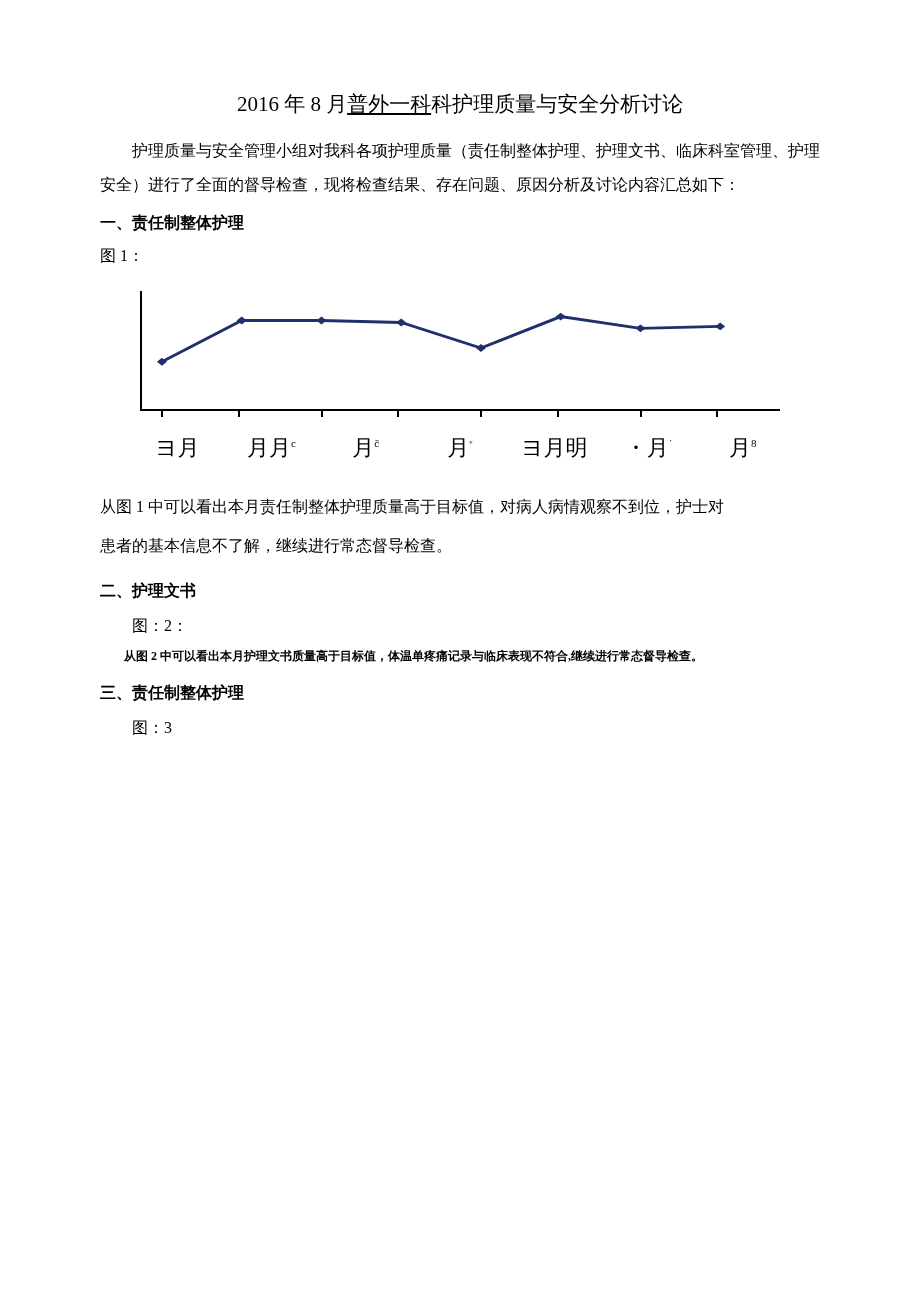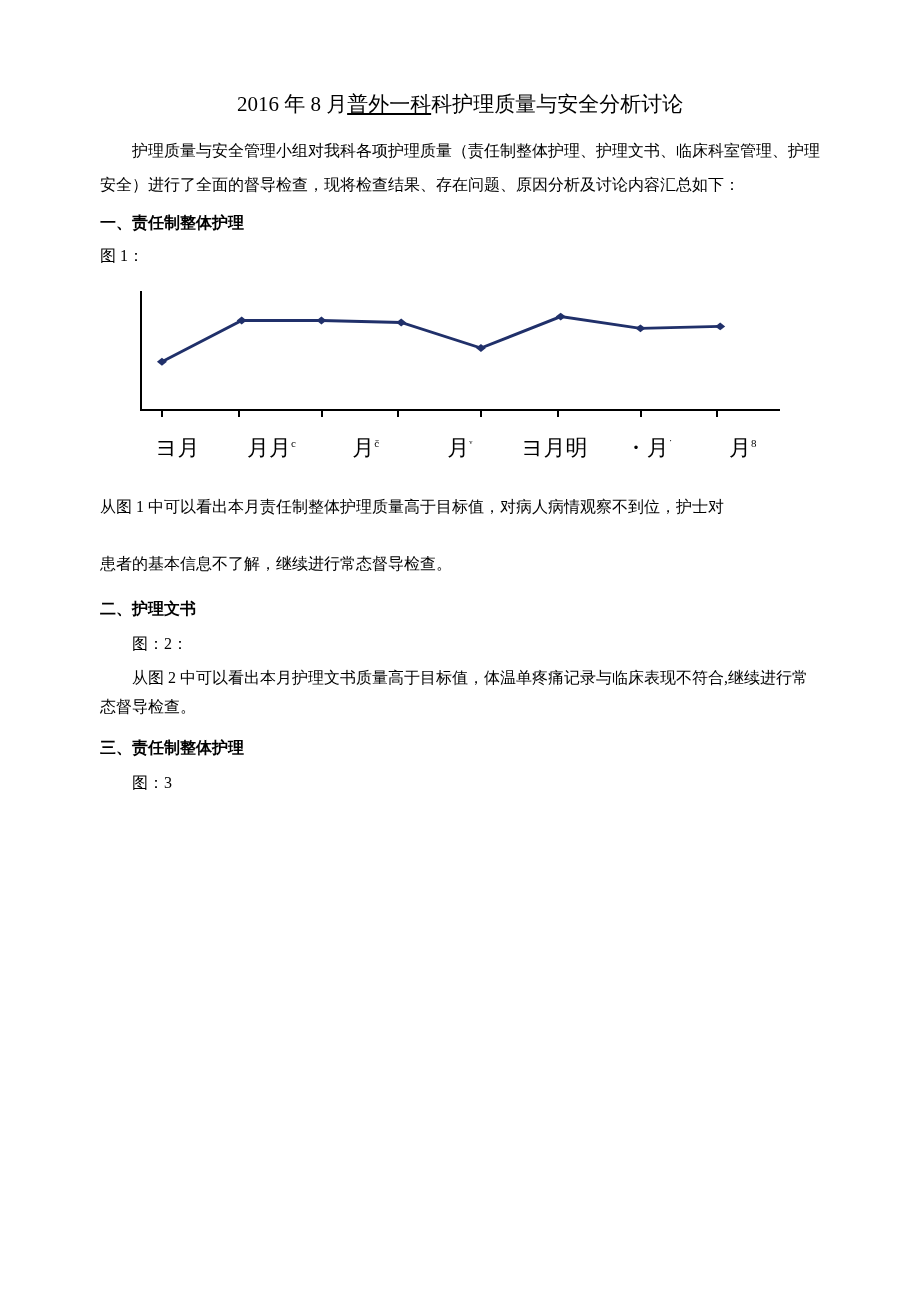--- a/index.html
+++ b/index.html
@@ -82,24 +82,25 @@
       margin: 12px auto;
     }
     .x-labels span { flex: 1; text-align: center; white-space: nowrap; }
     .x-sup { font-size: 11px; vertical-align: super; }
     .body-para {
       font-size: 16px;
       line-height: 2.05;
       margin-top: 28px;
     }
     .body-para-indent {
-      font-size: 16px;
+      font-size: 12px;
       line-height: 1.85;
       text-indent: 2em;
       margin-top: 4px;
+      font-weight: bold;
     }
   </style>
 </head>
 <body>
 
 <div class="title">
   <span>2016 年 8 月</span><span class="underline">普外一科</span><span>科护理质量与安全分析讨论</span>
 </div>
 
 <p class="intro">护理质量与安全管理小组对我科各项护理质量（责任制整体护理、护理文书、临床科室管理、护理安全）进行了全面的督导检查，现将检查结果、存在问题、原因分析及讨论内容汇总如下：</p>
@@ -136,20 +137,20 @@
     <span><span>月月</span><span class="x-sup">c</span></span>
     <span><span>月</span><span class="x-sup">č</span></span>
     <span><span>月</span><span class="x-sup">ᵛ</span></span>
     <span><span>ヨ月明</span><span class="x-sup"></span></span>
     <span><span>・月</span><span class="x-sup">˙</span></span>
     <span><span>月</span><span class="x-sup">8</span></span>
   </div>
 </div>
 
 <p class="body-para">从图 1 中可以看出本月责任制整体护理质量高于目标值，对病人病情观察不到位，护士对</p>
-<p class="body-para" style="margin-top:24px">患者的基本信息不了解，继续进行常态督导检查。</p>
+<p class="body-para" style="margin-top:6px">患者的基本信息不了解，继续进行常态督导检查。</p>
 
 <p class="section-head" style="margin-top:18px">二、护理文书</p>
 <p class="fig-label-indent">图：2：</p>
 <p class="body-para-indent">从图 2 中可以看出本月护理文书质量高于目标值，体温单疼痛记录与临床表现不符合,继续进行常态督导检查。</p>
 
 <p class="section-head" style="margin-top:16px">三、责任制整体护理</p>
 <p class="fig-label-indent">图：3</p>
 
 </body></html>

